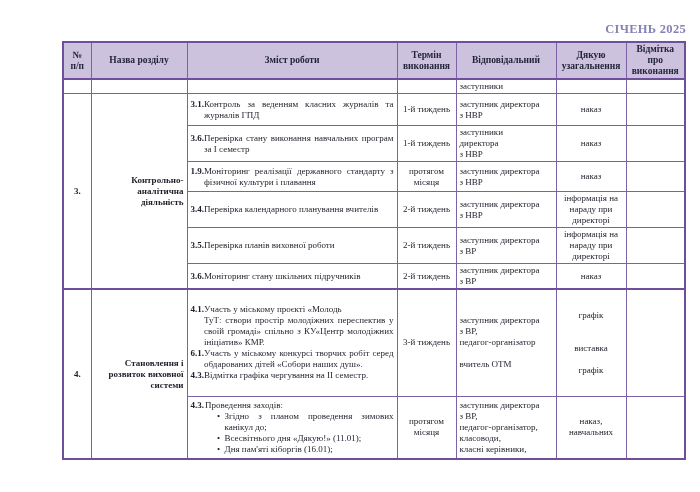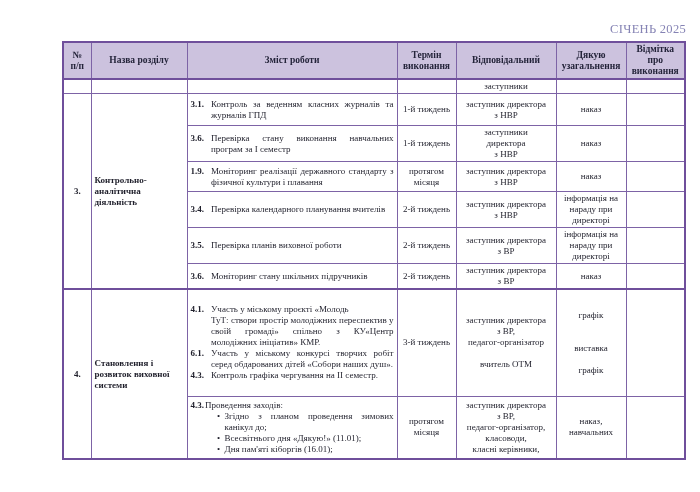--- a/index.html
+++ b/index.html
@@ -7,21 +7,21 @@
     width:700px;height:492px;
     font-family:"Liberation Serif","DejaVu Serif",serif;
     color:#1f1f2b;
     -webkit-font-smoothing:antialiased;
     overflow:hidden;
   }
   .page{position:relative;width:700px;height:492px;background:#fff;}
   .doc-title{
     text-align:right;
     padding:22px 14px 4px 0;
-    font-weight:normal;
+    font-weight:bold;
     font-size:12.5px;
     color:#8583b4;
     letter-spacing:.3px;
   }
   table.plan{
     border-collapse:collapse;
     table-layout:fixed;
     width:622px;
     margin-left:62px;
     border:2px solid #6f4f9b;
@@ -38,27 +38,27 @@
     background:#ccc2de;
     font-weight:bold;
     text-align:center;
     font-size:9.5px;
     line-height:11px;
     color:#24243a;
     border-bottom:2px solid #6f4f9b;
   }
   .pre{white-space:pre-line;}
   .c-center{text-align:center;}
-  .c-left{text-align:center;}
+  .c-left{text-align:left;}
   .v-top{vertical-align:top;padding-top:3px;}
   .num-cell{font-weight:bold;text-align:center;}
-  .section-name{font-weight:bold;text-align:left;}
+  .section-name{font-weight:bold;text-align:right;}
   .content-cell{vertical-align:top;padding:2px 3px 2px 3px;}
   .item{display:flex;align-items:flex-start;}
-  .inum{font-weight:bold;flex:0 0 auto;margin-right:7px;white-space:nowrap;}
+  .inum{font-weight:bold;flex:0 0 auto;margin-right:0;white-space:nowrap;}
   .inum.tight{margin-right:1px;}
   .itxt{flex:1 1 auto;text-align:justify;white-space:pre-line;}
   .bullet{display:flex;align-items:flex-start;padding-left:22px;}
   .dot{flex:0 0 12px;text-align:center;}
   .btxt{flex:1 1 auto;text-align:justify;}
   .thick-top td{border-top:2px solid #6f4f9b;}
 </style>
 </head>
 <body>
 
@@ -202,21 +202,21 @@
               <span class="inum">4.1.</span>
               <span class="itxt">Участь у міському проєкті «Молодь
 ТуТ: створи простір молодіжних переспектив у своїй громаді» спільно з КУ«Центр молодіжних ініціатив» КМР.</span>
             </div>
         <div class="item">
               <span class="inum">6.1.</span>
               <span class="itxt">Участь у міському конкурсі творчих робіт серед обдарованих дітей «Собори наших душ».</span>
             </div>
         <div class="item">
               <span class="inum">4.3.</span>
-              <span class="itxt">Контроль графіка чергування на ІІ семестр.</span>
+              <span class="itxt">Відмітка графіка чергування на ІІ семестр.</span>
             </div>
       </td>
       <td class="c-center pre">3-й тиждень</td>
       <td class="c-left pre v-top">заступник директора
 з ВР,
 педагог-організатор
 
 вчитель ОТМ</td>
       <td class="c-center pre">графік
 

